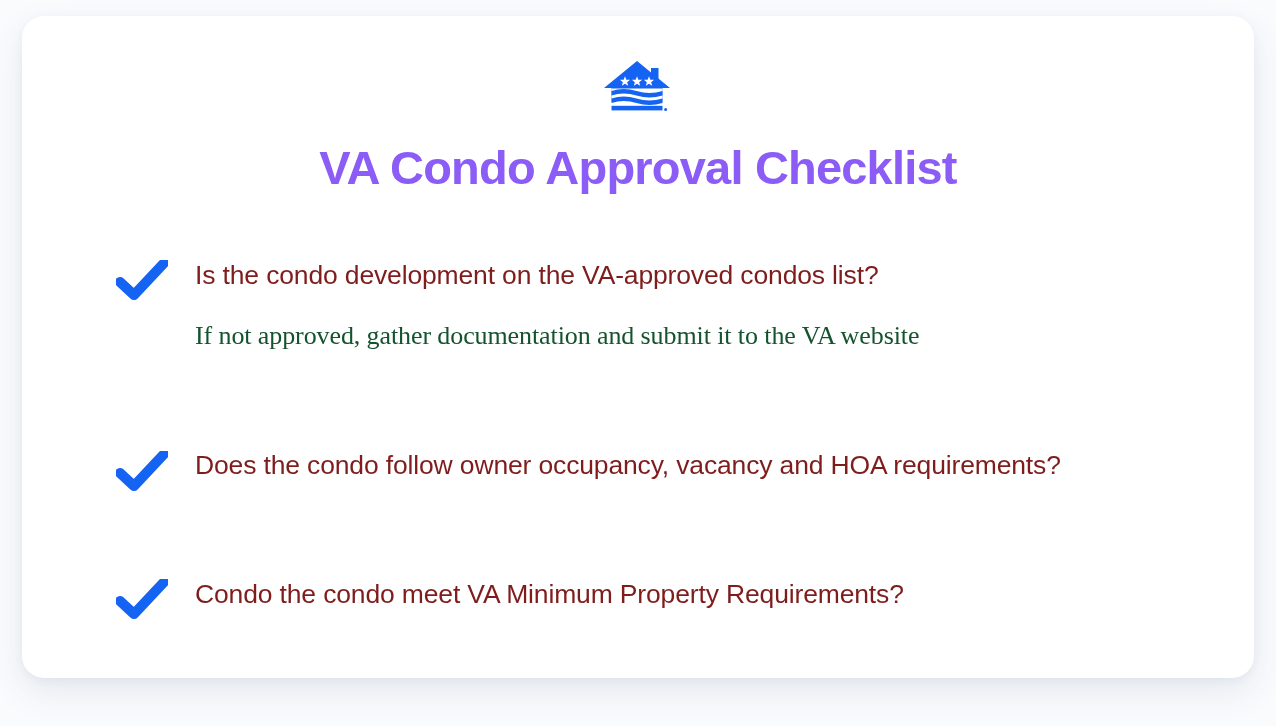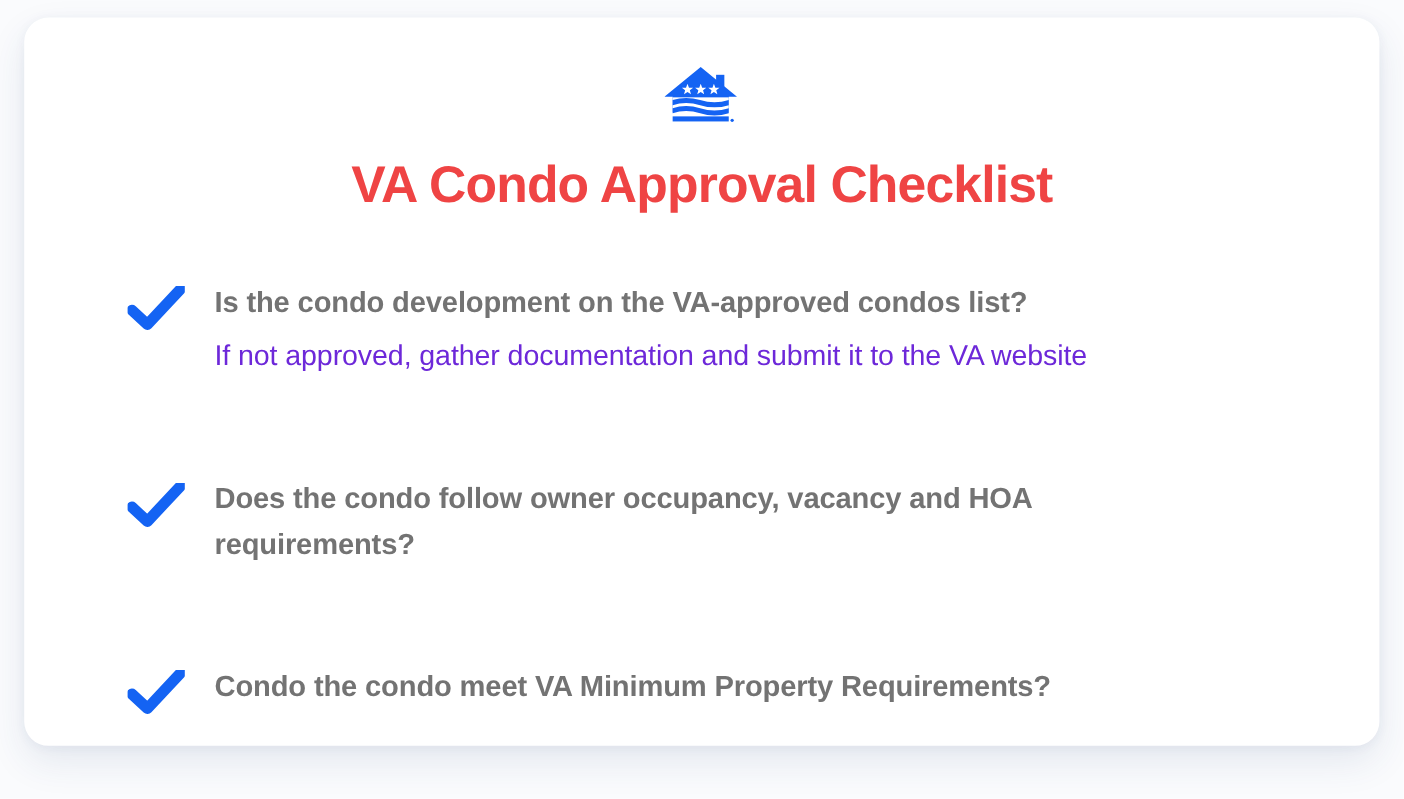--- a/index.html
+++ b/index.html
@@ -43,21 +43,21 @@
   
   .page-title {
     position: absolute;
     left: 0;
     top: 124px;
     width: 100%;
     text-align: center;
     font-size: 47px;
     font-weight: bold;
     letter-spacing: -0.8px;
-    color: #ef4444;
+    color: #8b5cf6;
     font-family: "Liberation Sans", sans-serif;
   }
 
   
   .checklist {
     position: absolute;
     left: 94px;
     top: 238px;
     width: 1110px;
   }
@@ -71,34 +71,35 @@
   }
   .check-icon {
     position: absolute;
     left: 0;
     top: 6px;
     width: 52px;
     height: 40px;
   }
   .item-title {
     font-size: 26.5px;
-    font-weight: bold;
+    font-weight: normal;
     line-height: 1.64;
-    color: #737373;
+    color: #7f1d1d;
     letter-spacing: -0.15px;
     margin: 0;
     max-width: 1000px;
   }
   .item-sub {
     font-size: 26px;
     font-weight: normal;
     line-height: 1.45;
-    color: #6d28d9;
+    color: #14532d;
     letter-spacing: -0.1px;
-    margin: 8px 0 0 0;
+    margin: 20px 0 0 0;
+    font-family: Liberation Serif, serif;
   }
   .item-2 .item-title {
     max-width: 900px;
     line-height: 1.58;
   }
   .spacer-1 { height: 46px; }
   .spacer-2 { height: 42px; }
 </style>
 </head>
 <body>

